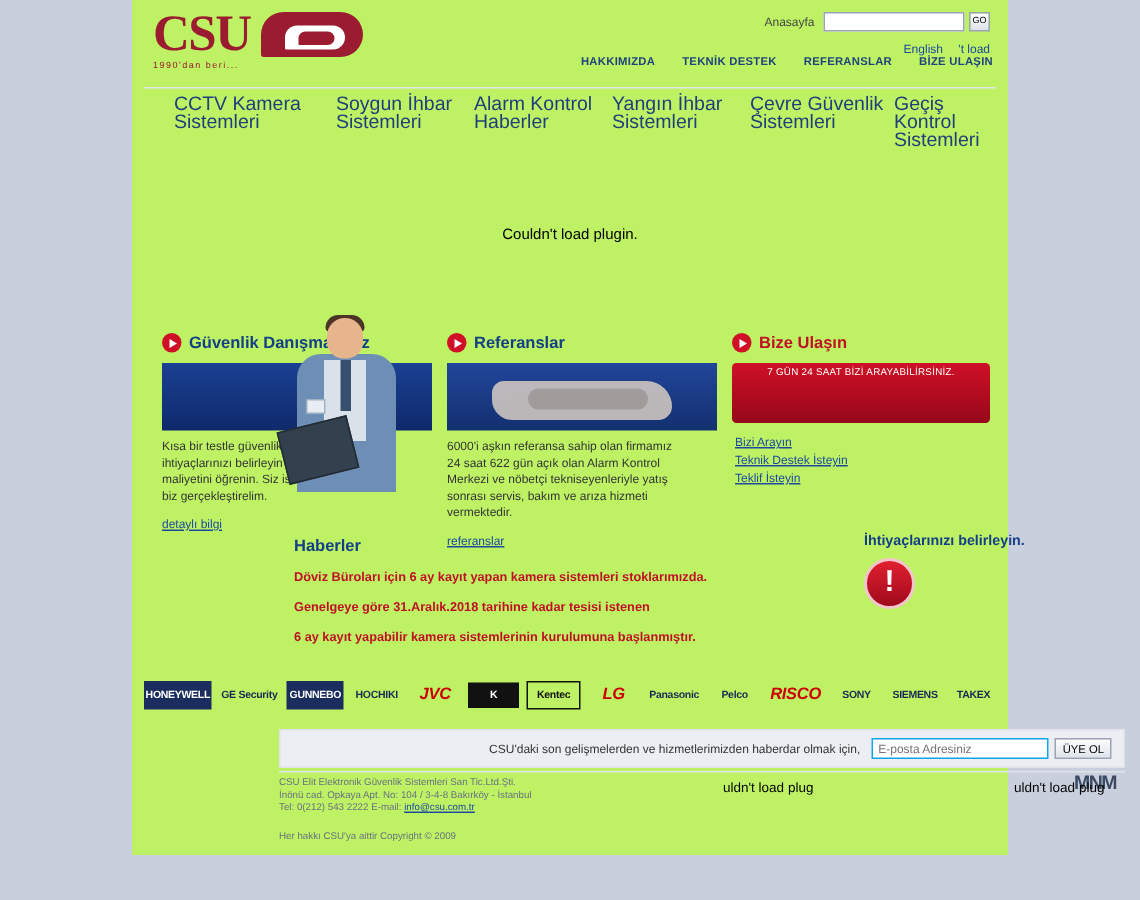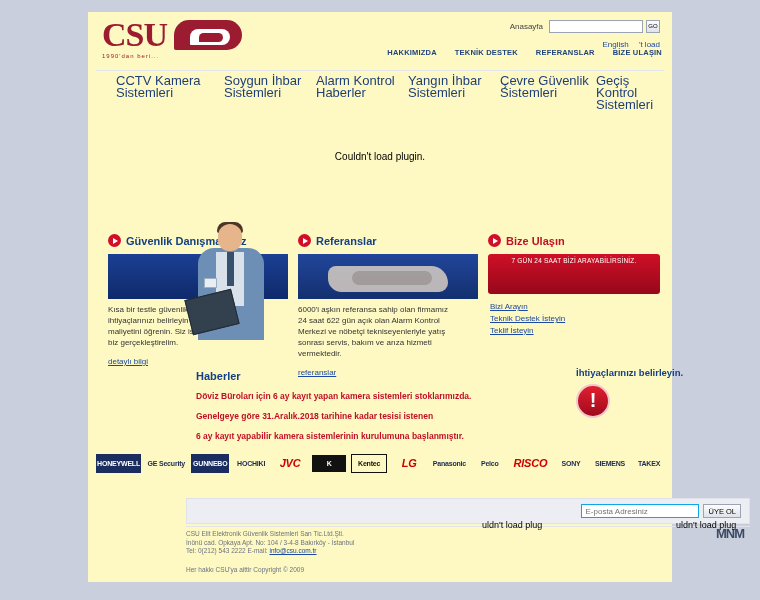--- a/index.html
+++ b/index.html
@@ -15,24 +15,24 @@
   }
   .page {
     position: relative;
     width: 760px;
     height: 600px;
     background: #c9cfdd;
   }
   .sheet {
     position: absolute;
     left: 88px;
-    top: 12px;
+    top: 0;
     width: 584px;
     height: 570px;
-    background: #fef9c3;
+    background: #bef264;
   }
   
   .header {
     position: relative;
     height: 58px;
   }
   .logo {
     position: absolute;
     left: 14px;
     top: 6px;
@@ -638,20 +638,21 @@
     </div>
 
     <div class="needs">
       <div class="needs-title">İhtiyaçlarınızı belirleyin.</div>
       <div class="needs-body">
         <div class="excl">!</div>
       </div>
     </div>
 
     <div class="newsletter">
+      <span class="nl-text">CSU'daki son gelişmelerden ve hizmetlerimizden haberdar olmak için,</span>
       <input class="nl-input" type="text" placeholder="E-posta Adresiniz" style="">
       <button class="nl-btn">ÜYE OL</button>
     </div>
 
     <div class="hr-line"></div>
 
     <div class="footer">
       <div>CSU Elit Elektronik Güvenlik Sistemleri San Tic.Ltd.Şti.</div>
       <div>İnönü cad. Opkaya Apt. No: 104 / 3-4-8 Bakırköy - İstanbul</div>
       <div>

